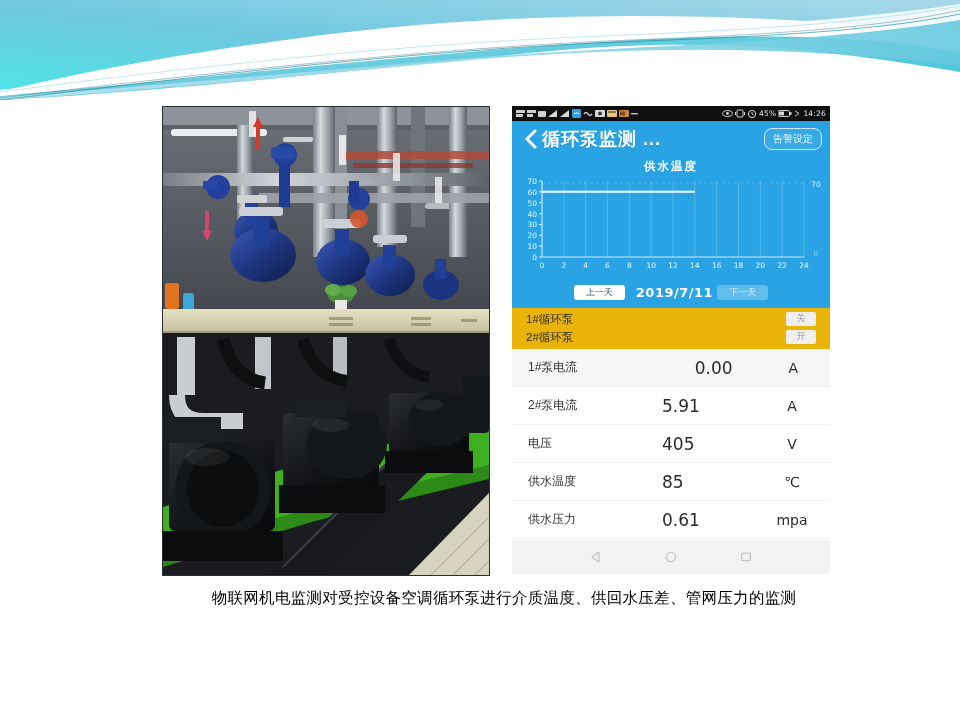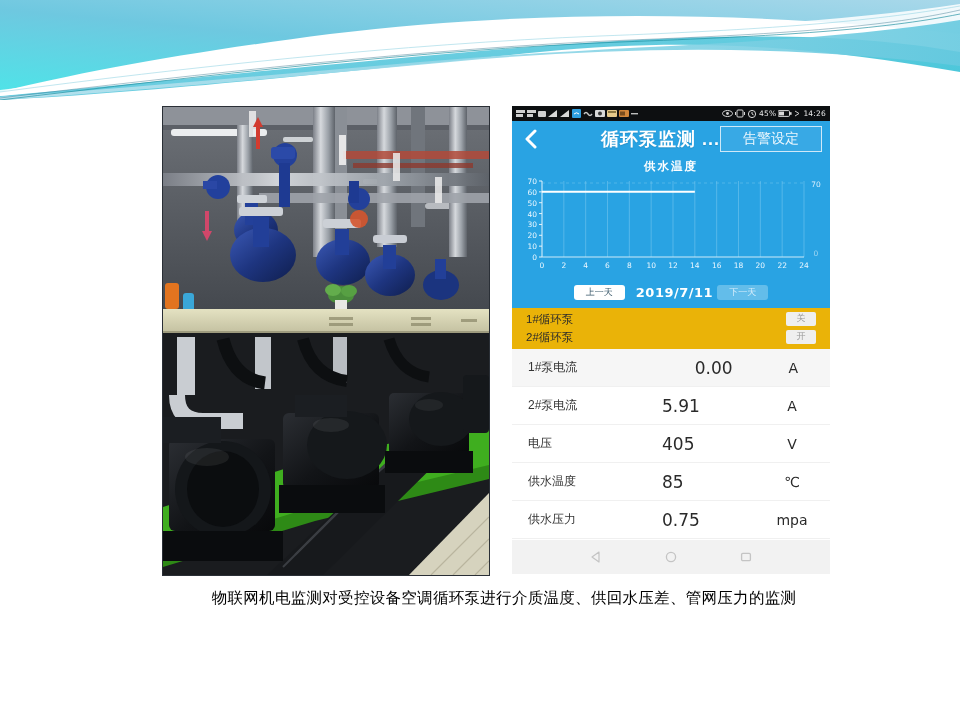--- a/index.html
+++ b/index.html
@@ -31,27 +31,27 @@
   .sb-left,.sb-right{display:flex;align-items:center;gap:2px;}
   .sb-ico{display:block;}
   .sb-text{color:#e8e8e8;font-size:7.5px;line-height:1;letter-spacing:.2px;
     font-family:"DejaVu Sans",sans-serif;text-align:center;}
   .titlebar{
     height:36px;background:#29a3e3;flex:none;position:relative;
     display:flex;align-items:center;padding:0 8px;box-sizing:border-box;
   }
   .back-chev{width:22px;height:22px;flex:none;display:flex;align-items:center;justify-content:center;}
   .app-title{
-    flex:1;text-align:right;color:#ffffff;font-size:18px;font-weight:bold;
+    flex:1;text-align:left;color:#ffffff;font-size:18px;font-weight:bold;
     letter-spacing:1px;white-space:nowrap;overflow:hidden;
     text-shadow:0 1px 1px rgba(0,0,0,.12);
   }
   .alarm-btn{
-    flex:none;border:1px solid #cfe9f8;border-radius:0;color:#eaf6fd;
-    font-size:14px;padding:3px 22px;white-space:nowrap;background:rgba(255,255,255,.07);
+    flex:none;border:1px solid #cfe9f8;border-radius:8px;color:#eaf6fd;
+    font-size:10px;padding:3px 8px;white-space:nowrap;background:rgba(255,255,255,.07);
   }
   
   .chart-panel{background:#29a3e3;flex:none;padding:2px 0 0 0;position:relative;}
   .chart-title{text-align:center;color:#ffffff;font-size:11.5px;font-weight:bold;
     letter-spacing:2px;margin:0 0 1px 0;}
   .chart-wrap{position:relative;width:100%;height:105px;}
   .chart-wrap svg{display:block;}
   
   .date-nav{
     background:#29a3e3;flex:none;height:24px;display:flex;align-items:center;
@@ -479,21 +479,21 @@
         <div class="meas-value">405</div>
         <div class="meas-unit">V</div>
       </div>
       <div class="meas-row">
         <div class="meas-label">供水温度</div>
         <div class="meas-value">85</div>
         <div class="meas-unit">℃</div>
       </div>
       <div class="meas-row">
         <div class="meas-label">供水压力</div>
-        <div class="meas-value">0.75</div>
+        <div class="meas-value">0.61</div>
         <div class="meas-unit">mpa</div>
       </div>
     </div>
 
   <div class="android-nav">
     <div class="nav-ico">
       <svg width="12" height="12" viewBox="0 0 12 12">
           <path d="M9,1 L2,6 L9,11 Z" fill="none" stroke="#c4c4c4" stroke-width="1.2" stroke-linejoin="round"></path>
         </svg>
     </div>

